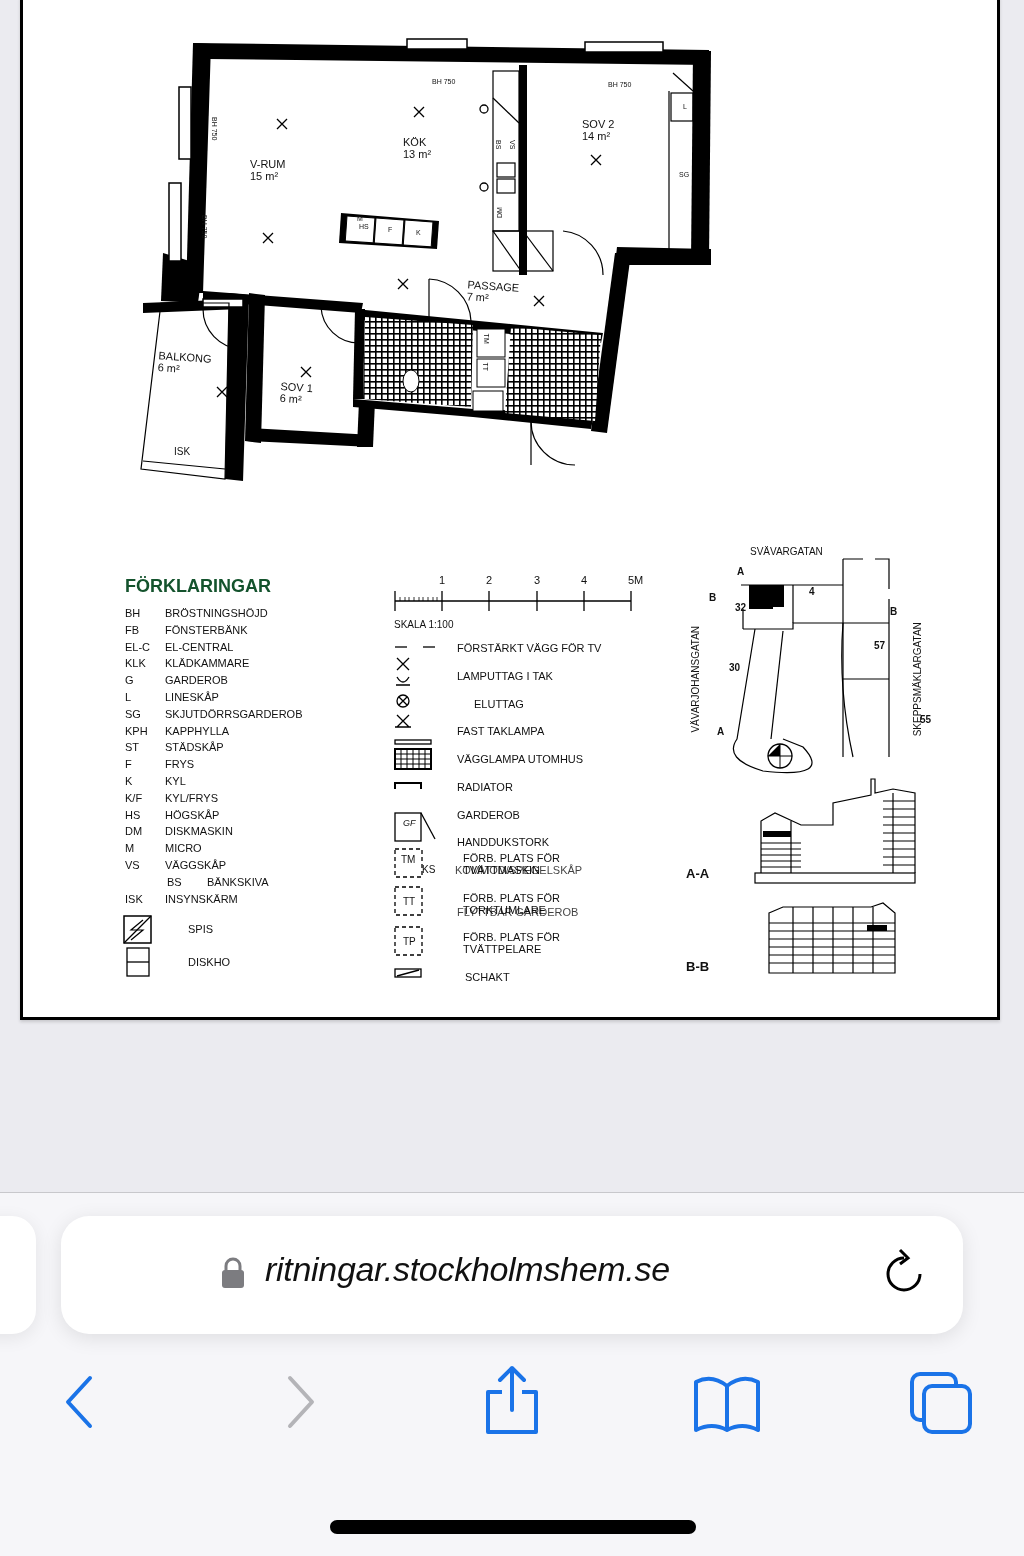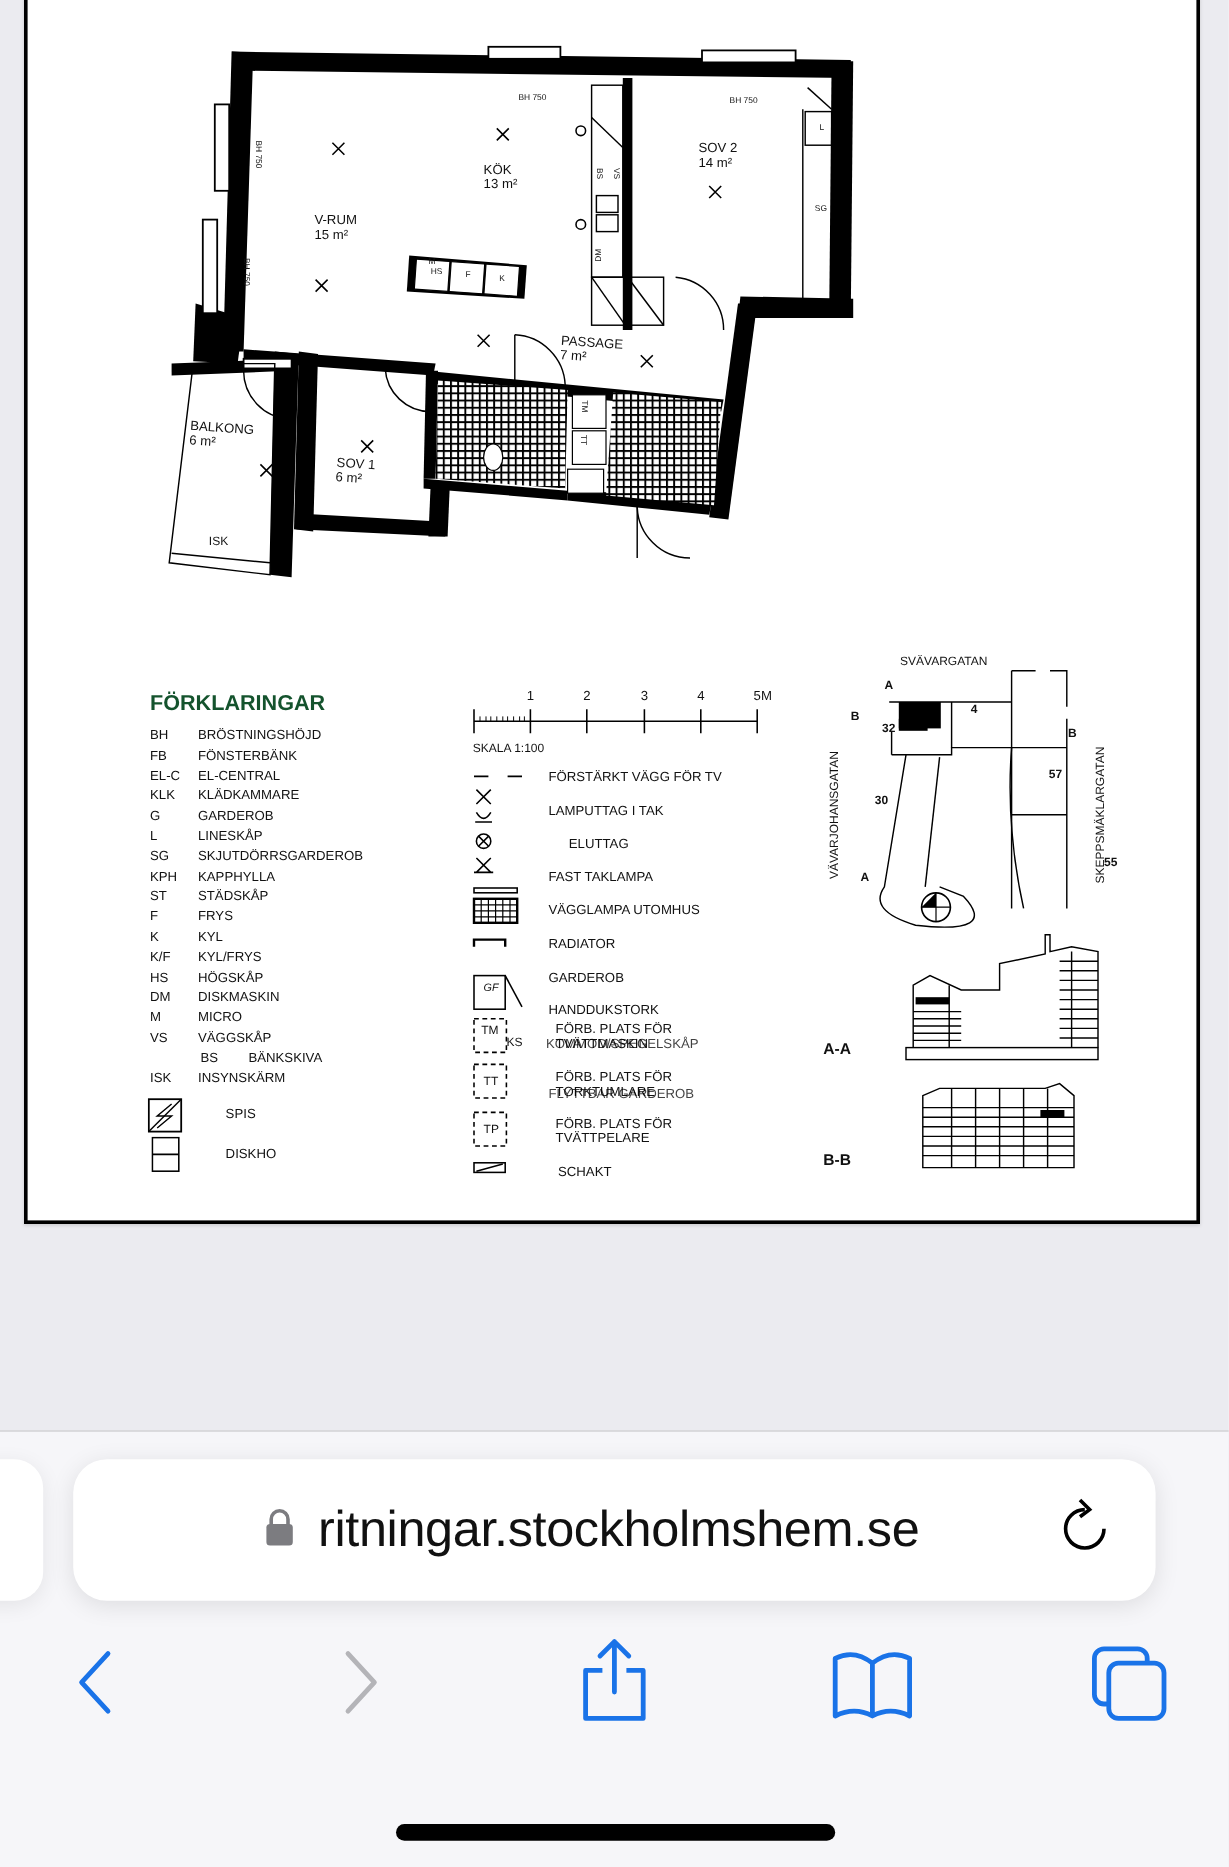--- a/index.html
+++ b/index.html
@@ -28,22 +28,22 @@
     position:absolute; left:-30px; top:1216px; width:66px; height:118px;
     background:#fff; border-radius:24px;
     box-shadow:0 4px 18px rgba(0,0,0,0.08);
   }
   .url-bar {
     position:absolute; left:61px; top:1216px; width:902px; height:118px;
     background:#fff; border-radius:28px;
     box-shadow:0 4px 20px rgba(0,0,0,0.10);
   }
   .url-text {
-    position:absolute; left:265px; top:1250px; font-size:42px; color:#111;
-    font-family:"Liberation Sans", sans-serif; letter-spacing:-0.3px;
+    position:absolute; left:265px; top:1250px; font-size:34px; color:#111;
+    font-family:"Liberation Sans", sans-serif; letter-spacing:-0.3px;font-style:italic;
   }
   .lock { position:absolute; left:221px; top:1257px; }
   .reload { position:absolute; left:880px; top:1248px; }
   .nav-icon { position:absolute; }
   .home-ind {
     position:absolute; left:330px; top:1520px; width:366px; height:14px;
     background:#000; border-radius:7px;
   }
 </style>
 </head>
@@ -146,21 +146,21 @@
       <path d="M588,152 l10,10 M598,152 l-10,10"></path>
       <path d="M395,276 l10,10 M405,276 l-10,10"></path>
       <path d="M531,293 l10,10 M541,293 l-10,10"></path>
       <path d="M298,364 l10,10 M308,364 l-10,10"></path>
       <path d="M214,384 l10,10 M224,384 l-10,10"></path>
       <circle cx="481" cy="106" r="4"></circle>
       <circle cx="481" cy="184" r="4"></circle>
     </g>
   </svg>
 
-  <div class="lbl room" style="left:239px;top:160px;margin-top:20px;">
+  <div class="lbl room" style="left:227px;top:160px;">
     <span>V-RUM</span><br><span>15 m²</span>
   </div>
   <div class="lbl room" style="left:380px;top:138px;">
     <span>KÖK</span><br><span>13 m²</span>
   </div>
   <div class="lbl room" style="left:559px;top:120px;">
     <span>SOV 2</span><br><span>14 m²</span>
   </div>
   <div class="lbl room" style="left:444px;top:282px;transform:rotate(4deg);">
     <span>PASSAGE</span><br><span>7 m²</span>

